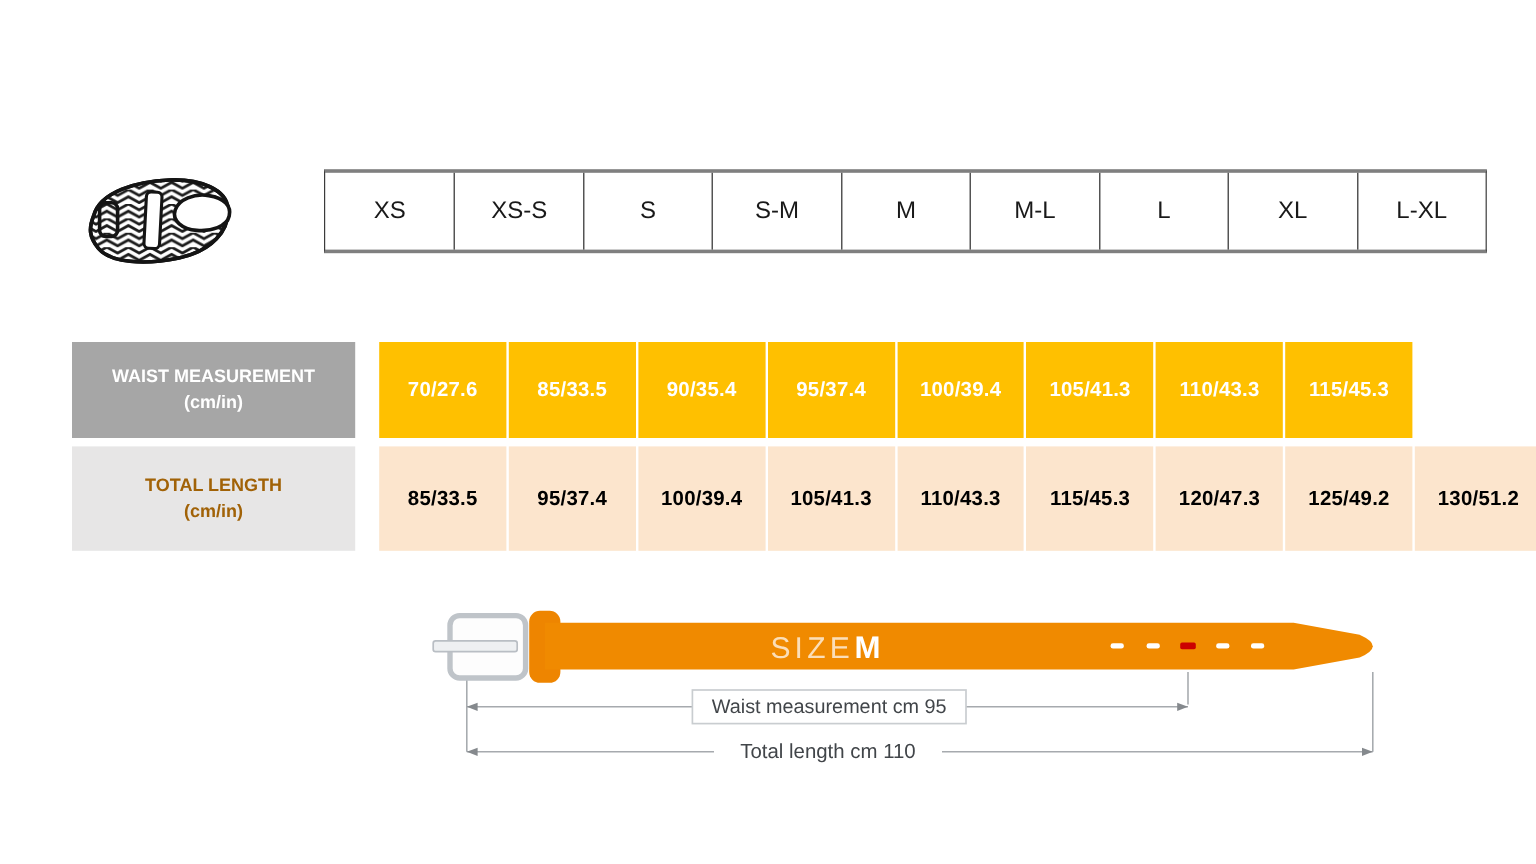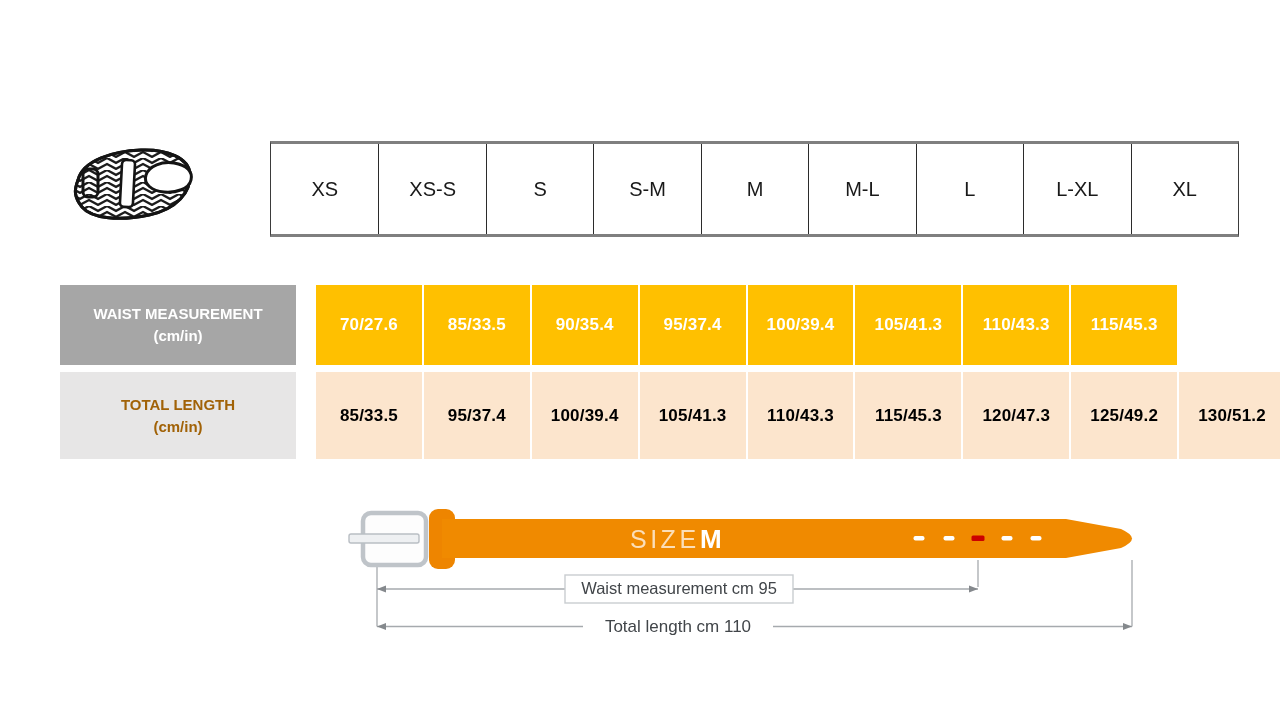--- a/index.html
+++ b/index.html
@@ -7,21 +7,21 @@
     width:1280px;height:720px;background:#ffffff;position:relative;
     font-family:"Liberation Sans",sans-serif;overflow:hidden;
   }
   .abs{position:absolute;}
 
   
   .belt-illo{left:62px;top:134px;width:142px;height:104px;}
 
   
   .size-table{
-    left:270px;top:141px;width:969px;height:96px;box-sizing:border-box;
+    left:270px;top:141px;width:969px;height:70px;box-sizing:border-box;
     display:grid;grid-template-columns:repeat(9,1fr);
     border-top:3px solid #7f7f7f;border-bottom:3px solid #7f7f7f;
     border-left:1.5px solid #3b3b3b;border-right:1.5px solid #3b3b3b;
     background:#ffffff;
   }
   .size-cell{
     display:flex;align-items:center;justify-content:center;
     font-size:20px;color:#191919;border-left:1.5px solid #2b2b2b;
   }
   .size-cell:first-child{border-left:none;}
@@ -40,21 +40,21 @@
   .row-total .m-label{background:#E7E6E6;color:#a16207;}
   .m-cells{flex:1;display:grid;grid-template-columns:repeat(9,1fr);gap:2px;}
   .m-cell{
     display:flex;align-items:center;justify-content:center;
     font-weight:bold;font-size:17px;letter-spacing:.2px;
   }
   .row-waist .m-cell{background:#FFC000;color:#ffffff;}
   .row-total .m-cell{background:#FCE5CD;color:#000000;}
 
   
-  .diagram{left:0;top:494px;width:1172px;height:166px;}
+  .diagram{left:12px;top:494px;width:1172px;height:166px;}
   .diagram svg{display:block;}
   text{font-family:"Liberation Sans",sans-serif;}
 </style>
 </head>
 <body>
 
 <div class="abs belt-illo">
   <svg width="142" height="104" viewBox="0 0 142 104">
     <defs>
       <pattern id="braid" width="18" height="12" patternUnits="userSpaceOnUse">
@@ -71,22 +71,22 @@
 </div>
 
 <div class="abs size-table">
   <div class="size-cell">XS</div>
   <div class="size-cell">XS-S</div>
   <div class="size-cell">S</div>
   <div class="size-cell">S-M</div>
   <div class="size-cell">M</div>
   <div class="size-cell">M-L</div>
   <div class="size-cell">L</div>
+  <div class="size-cell">XL</div>
   <div class="size-cell">L-XL</div>
-  <div class="size-cell">XL</div>
 </div>
 
 <div class="abs m-table">
   <div class="m-row row-waist">
     <div class="m-label">
       <div>WAIST MEASUREMENT</div>
       <div>(cm/in)</div>
     </div>
     <div class="m-cells">
       <div class="m-cell">70/27.6</div>

